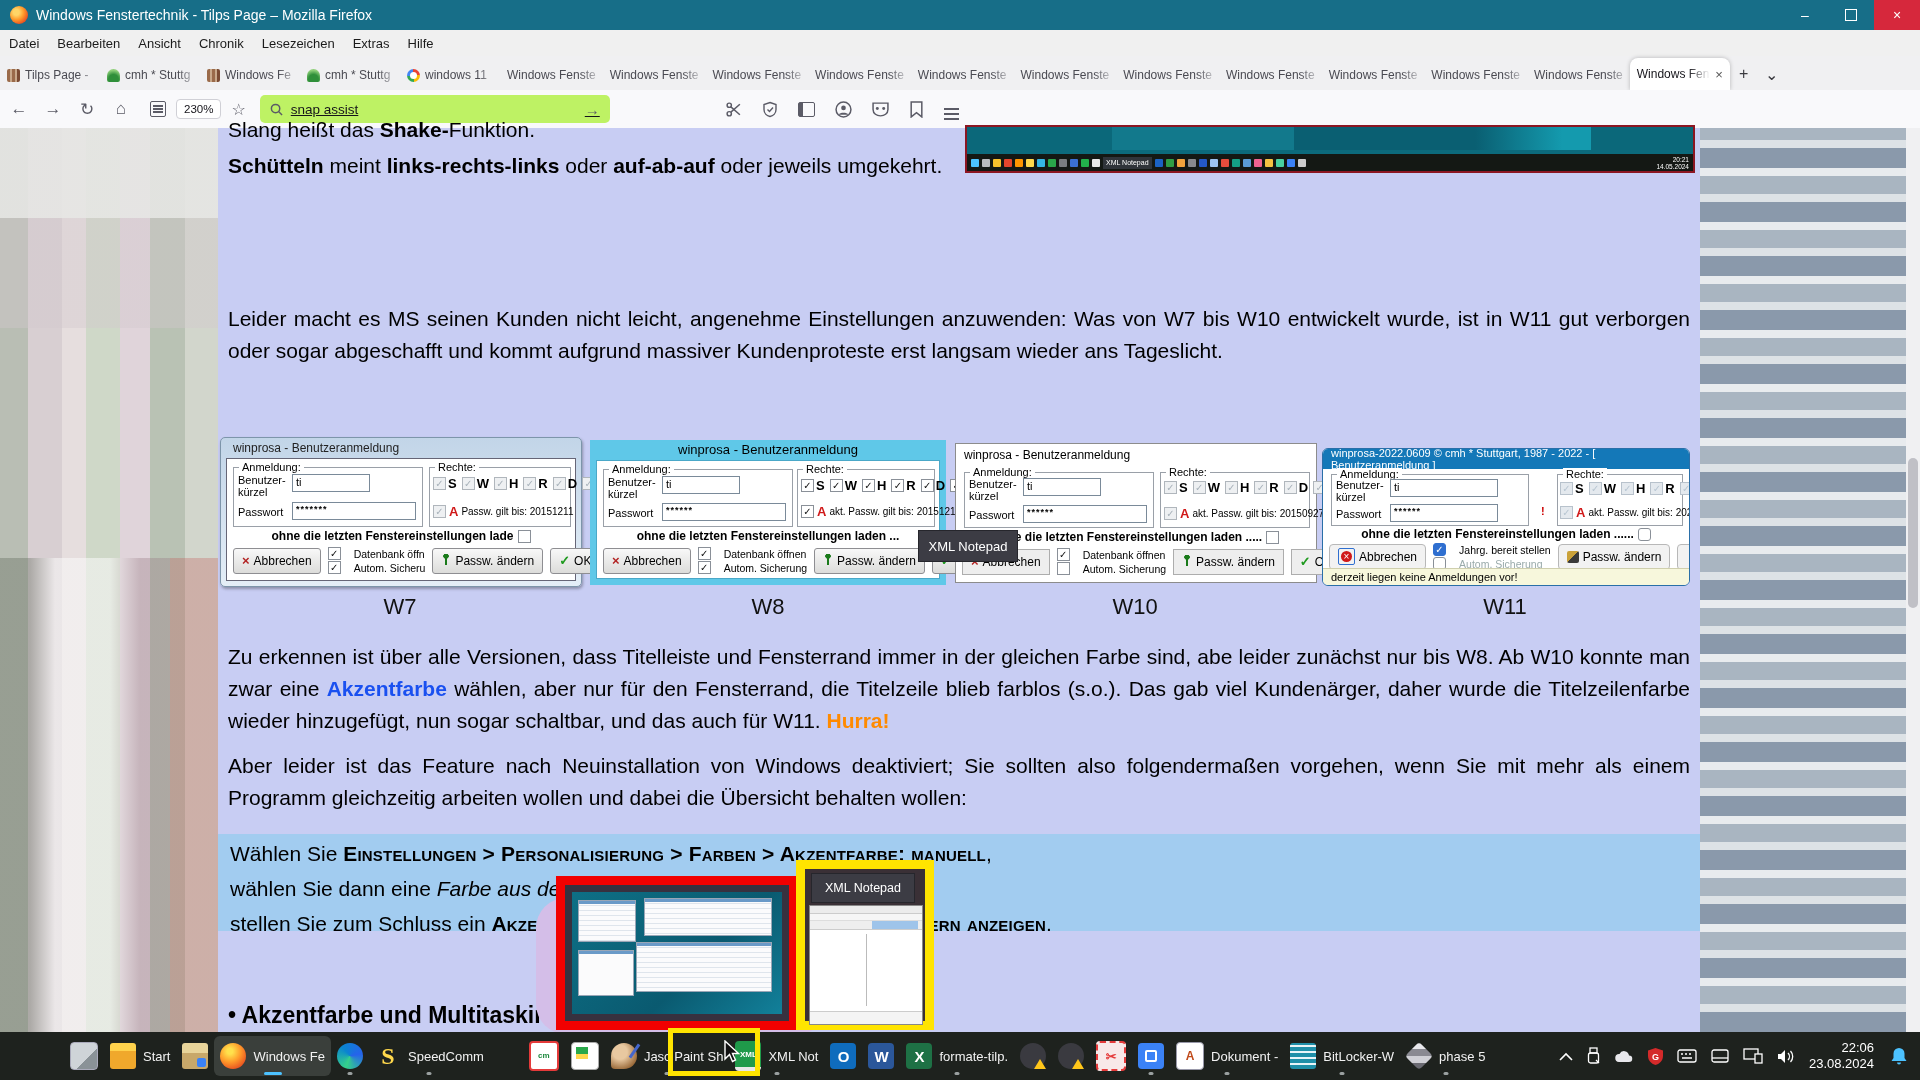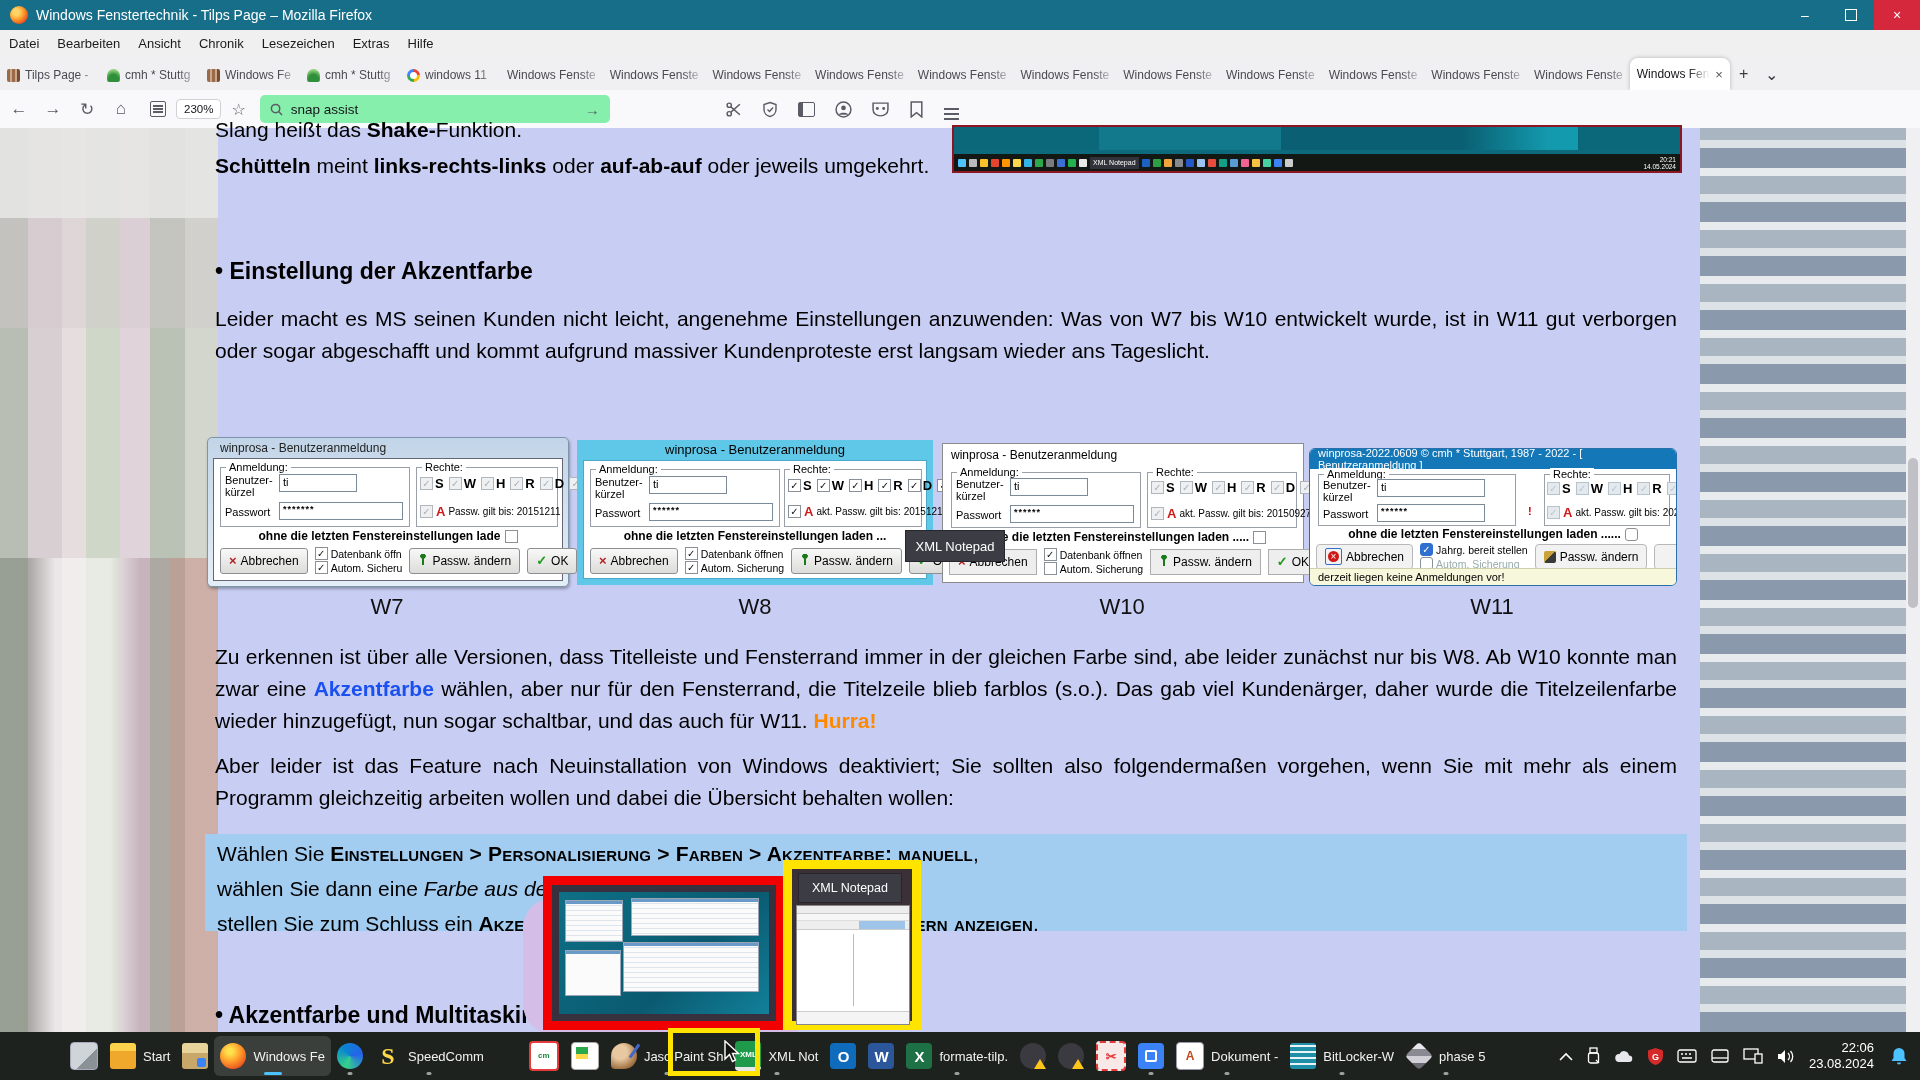--- a/index.html
+++ b/index.html
@@ -29,38 +29,38 @@
   .tabbtn{width:28px;height:28px;display:flex;align-items:center;justify-content:center;color:#3a3a40;font-size:16px;margin-bottom:2px;}
   
   .navbar{left:0;top:90px;width:1920px;height:38px;background:#f9f9fb;display:flex;align-items:center;border-bottom:1px solid #e0e0e4;}
   .nbtn{width:30px;height:28px;display:flex;align-items:center;justify-content:center;color:#5b5b66;font-size:17px;margin-left:4px;border-radius:4px;}
   .urlbar{margin-left:14px;width:820px;height:28px;background:#f0f0f4;border-radius:5px;display:flex;align-items:center;font-size:13.5px;color:#15141a;}
   .pgico{width:12px;height:14px;border:1.5px solid #5b5b66;border-radius:2px;margin:0 8px 0 10px;}
   .rdico{width:14px;height:14px;border:1.5px solid #5b5b66;border-radius:2px;margin-left:14px;position:relative;}
   .rdico::after{content:"";position:absolute;left:2px;right:2px;top:3px;height:1.5px;background:#5b5b66;box-shadow:0 3px 0 #5b5b66,0 6px 0 #5b5b66;}
   .zoompill{margin-left:10px;background:#fff;border:1px solid #d0d0d6;border-radius:4px;font-size:11.5px;color:#15141a;padding:3px 7px;}
   .star{margin-left:10px;color:#5b5b66;font-size:16px;}
-  .searchbar{margin-left:14px;width:350px;height:28px;background:#86efac;border-radius:5px;display:flex;align-items:center;font-size:13.5px;color:#15141a;}
+  .searchbar{margin-left:14px;width:350px;height:28px;background:#bef264;border-radius:5px;display:flex;align-items:center;font-size:13.5px;color:#15141a;text-decoration:underline;}
   .sarrow{margin-left:auto;margin-right:10px;color:#5b5b66;font-size:15px;}
   .ricons{margin-left:115px;display:flex;align-items:center;gap:20px;color:#5b5b66;}
   .hamb{width:15px;height:2px;background:#5b5b66;box-shadow:0 5px 0 #5b5b66,0 10px 0 #5b5b66;margin-bottom:10px;}
   .sbico{width:15px;height:13px;border:1.5px solid #5b5b66;border-radius:2px;position:relative;}
   .sbico::after{content:"";position:absolute;left:0;top:0;bottom:0;width:4px;background:#5b5b66;}
   
   .content{left:0;top:128px;width:1920px;height:904px;background:#c8cdf3;}
   .photo-left{left:0;top:0;width:218px;height:904px;background:
     linear-gradient(180deg,rgba(230,230,228,.9) 0 90px,rgba(210,200,205,.4) 90px 200px,rgba(0,0,0,0) 200px),
     linear-gradient(90deg,#b9beb4 0 28px,#d8cfd2 28px 62px,#e6dede 62px 86px,#cfd8c8 86px 120px,#e0d4da 120px 150px,#b9c2b4 150px 185px,#d2d6cc 185px);}
   .photo-left::after{content:"";position:absolute;left:0;top:430px;width:218px;height:474px;background:linear-gradient(90deg,rgba(90,100,85,.35) 0 30px,rgba(250,250,250,.55) 55px 110px,rgba(150,120,130,.35) 140px 170px,rgba(190,60,60,.25) 170px 218px);}
   .photo-right{left:1700px;top:0;width:220px;height:904px;background:
     repeating-linear-gradient(0deg,#8a99ab 0 20px,#dde2e6 20px 28px,#a9b5c1 28px 46px,#e8ebee 46px 54px),
     repeating-linear-gradient(90deg,rgba(55,75,95,.35) 0 3px,rgba(0,0,0,0) 3px 26px);}
   .scrollbar{left:1906px;top:0;width:14px;height:904px;background:#f0f0f2;}
   .thumb{left:1908px;top:330px;width:10px;height:150px;background:#c0c0c6;border-radius:5px;}
-  .col{left:205px;top:0;width:1296px;height:904px;border-radius:16px;}
+  .col{left:218px;top:0;width:1296px;height:904px;border-radius:16px;}
   .txt{font-size:21px;color:#000;line-height:32px;}
   .just{text-align:justify;}
   .b{font-weight:bold;}
   .clip-line{left:10px;top:-14px;width:1000px;overflow:hidden;}
   .h1{left:10px;font-weight:bold;font-size:23px;}
   .link{color:#1a50f0;font-weight:bold;}
   .hurra{color:#ff8a00;font-weight:bold;margin-top:24px;}
   .infobox{left:0px;top:706px;width:1482px;height:97px;background:#a2ccf0;}
   .infobox .il{margin:4px 0 0 12px;font-size:21px;line-height:31px;}
   .sc{font-variant:small-caps;font-weight:bold;letter-spacing:.2px;}
@@ -92,21 +92,21 @@
   .letters{position:absolute;display:flex;align-items:center;gap:2px;}
   .letters b{font-size:13px;margin-right:3px;}
   .pline{position:absolute;display:flex;align-items:center;gap:3px;font-size:10px;white-space:nowrap;}
   .red-a{color:#d01818;font-weight:bold;font-size:13px;}
   .fline{position:absolute;width:100%;text-align:center;font-weight:bold;font-size:12px;display:flex;justify-content:center;align-items:center;gap:4px;}
   .btnrow{position:absolute;display:flex;align-items:center;gap:7px;padding:0 6px;width:100%;box-sizing:border-box;}
   .dbtn{height:24px;background:linear-gradient(#f8f8f8,#dcdcda);border:1px solid #8e8e92;border-radius:3px;display:flex;align-items:center;justify-content:center;gap:4px;font-size:12px;padding:0 8px;white-space:nowrap;}
   .x-ic{color:#b22222;font-weight:bold;font-size:13px;}
   .chk-ic{color:#1f9a1f;font-weight:bold;font-size:13px;}
   .cbcol{display:flex;flex-direction:column;gap:1px;font-size:10.5px;white-space:nowrap;}
-  .cbcol>div{display:flex;align-items:center;gap:3px;}
+  .cbcol>div{display:flex;align-items:center;gap:13px;}
   .man-ic{width:10px;height:14px;background:
      radial-gradient(circle at 50% 15%,#1a7a1a 2.5px,rgba(0,0,0,0) 3px),
      linear-gradient(#1a7a1a,#1a7a1a) 50% 60%/2px 8px no-repeat;}
   .d7{background:linear-gradient(#c2d5e8,#e4eef7);border:1px solid #7d95aa;border-radius:5px;box-shadow:1px 2px 3px rgba(0,0,0,.3);}
   .d7 .ttl{position:absolute;left:12px;top:3px;font-size:12px;color:#222;}
   .d8{background:#5fc8e8;}
   .d8 .ttl{position:absolute;left:0;top:2px;width:100%;text-align:center;font-size:13px;}
   .d10{background:#fff;border:1px solid #8c8c8c;}
   .d10 .ttl{position:absolute;left:8px;top:4px;font-size:12px;}
   .d10 .dbtn{background:#eee;border-radius:0;border-color:#adadad;}
@@ -375,21 +375,20 @@
           <span class="shot-clock">
             <span>20:21</span><br><span>14.05.2024</span>
           </span>
         </div>
       </div>
 
       <div class="abs txt" style="left:10px;top:22px;">
         <span class="b">Schütteln</span><span> meint </span><span class="b">links-rechts-links</span><span> oder </span><span class="b">auf-ab-auf</span><span> oder jeweils umgekehrt.</span>
       </div>
 
-      <div class="abs h1" style="top:130px;">• Einstellung der Akzentfarbe</div>
 
       <div class="abs txt just" style="left:10px;top:175px;width:1462px;">Leider macht es MS seinen Kunden nicht leicht, angenehme Einstellungen anzuwenden: Was von W7 bis W10 entwickelt wurde, ist in W11 gut verborgen oder sogar abgeschafft und kommt aufgrund massiver Kundenproteste erst langsam wieder ans Tageslicht.</div>
 
 
       <div class="abs dlg d7" style="left:2px;top:309px;width:360px;height:148px;">
         <div class="ttl">winprosa - Benutzeranmeldung</div>
         <div class="body" style="left:5px;top:20px;right:5px;bottom:5px;border:1px solid #667;">
           <div class="fs" style="left:6px;top:8px;width:188px;height:58px;">
               <span class="lg">Anmeldung:</span>
             <div class="flbl" style="left:4px;top:6px;"><span>Benutzer-</span><br><span>kürzel</span></div>

